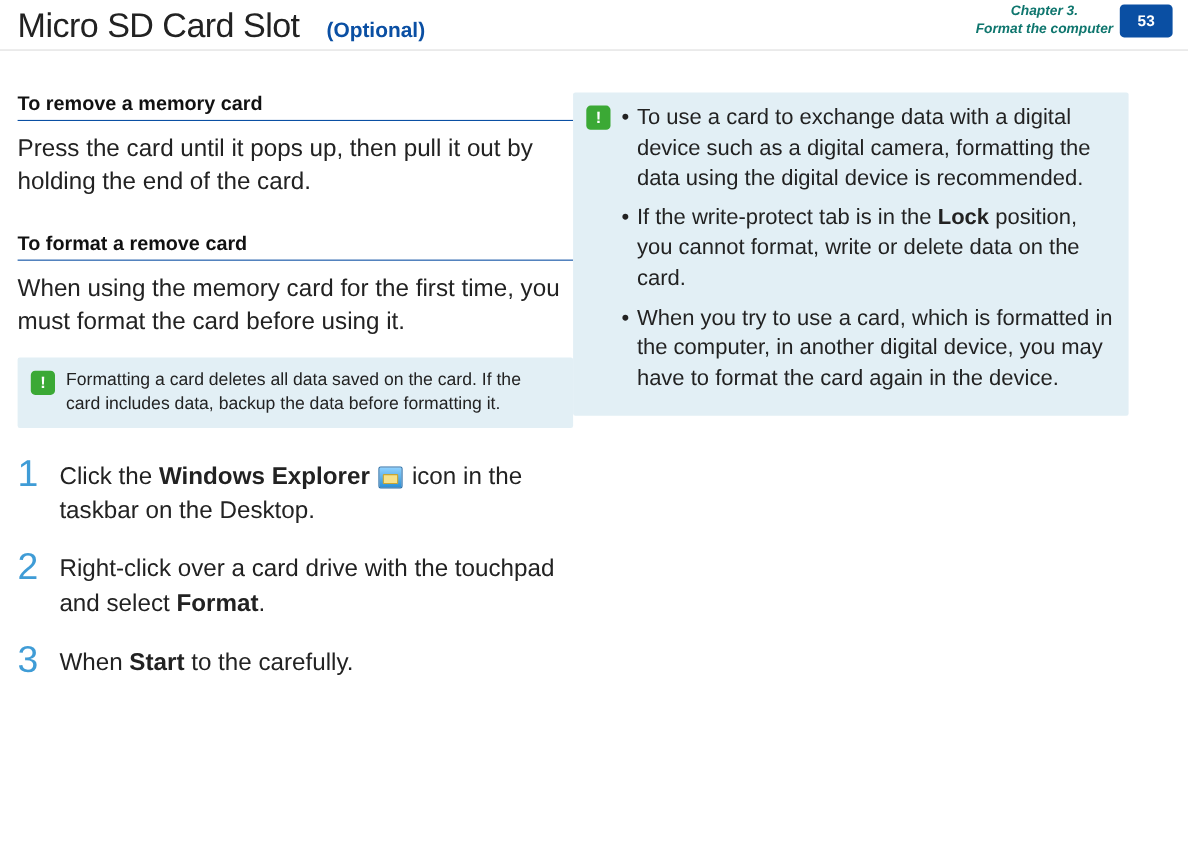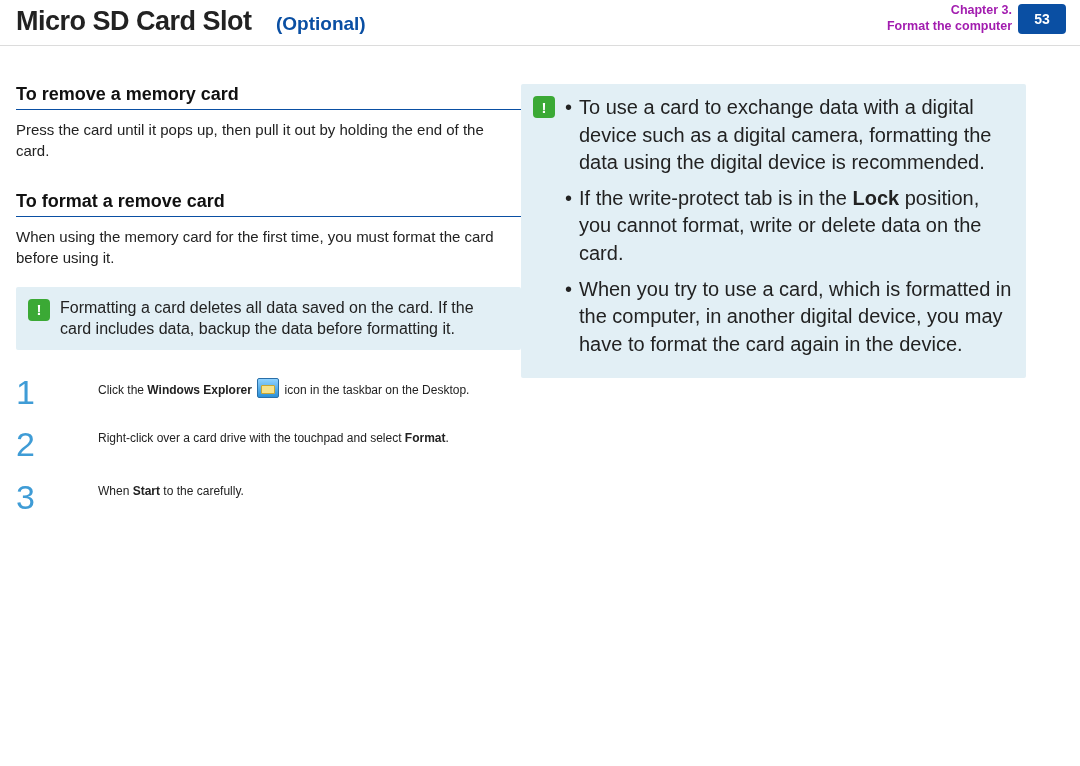--- a/index.html
+++ b/index.html
@@ -11,46 +11,47 @@
     position: relative;
     color: #222;
   }
   .header {
     position: relative;
     height: 46px;
     padding: 6px 16px 0 16px;
     border-bottom: 1px solid #dcdcdc;
   }
   .title-main {
-    font-size: 27px;
-    font-weight: 700;
+    font-size: 31px;
+    font-weight: 400;
     letter-spacing: -0.5px;
     display: inline;
   }
   .title-opt {
     font-size: 19px;
     font-weight: 700;
     color: #0a4fa3;
     display: inline;
     margin-left: 20px;
   }
   .header-right {
     position: absolute;
     right: 14px;
     top: 3px;
     display: flex;
     align-items: center;
     gap: 6px;
   }
   .chapter-block {
-    text-align: right;
-    color: #a21caf;
+    text-align: center;
+    color: #0f766e;
     font-size: 12.5px;
     line-height: 1.25;
     font-weight: 700;
+    font-style: italic;
   }
   .page-badge {
     background: #0a4fa3;
     color: #fff;
     font-size: 14px;
     font-weight: 700;
     width: 48px;
     height: 30px;
     line-height: 30px;
     text-align: center;
@@ -65,21 +66,21 @@
 
   .sec-head {
     font-size: 18px;
     font-weight: 700;
     padding-bottom: 4px;
     border-bottom: 1px solid #0a4fa3;
     margin-bottom: 10px;
     color: #111;
   }
   .para {
-    font-size: 15px;
+    font-size: 22px;
     line-height: 1.38;
     margin-bottom: 30px;
   }
 
   .note-box {
     background: #e2eff5;
     border-radius: 2px;
     padding: 10px 12px 10px 12px;
     display: flex;
     gap: 10px;
@@ -101,21 +102,21 @@
   .steps { display: flex; flex-direction: column; gap: 20px; }
   .step { display: flex; gap: 14px; }
   .step-num {
     font-size: 34px;
     line-height: 0.95;
     font-weight: 400;
     color: #3f9cd6;
     width: 24px;
     flex: none;
   }
-  .step-body { font-size: 12px; line-height: 1.42; padding-top: 2px; max-width: 470px; margin-left: 44px; }
+  .step-body { font-size: 22px; line-height: 1.42; padding-top: 2px; max-width: 470px; }
   .step-body b { font-weight: 700; }
 
   .inline-icon {
     display: inline-block;
     width: 22px; height: 20px;
     vertical-align: -4px;
     background: linear-gradient(#8fd2ff,#2a90d8);
     border: 1px solid #2a6fa8;
     border-radius: 2px;
     position: relative;

